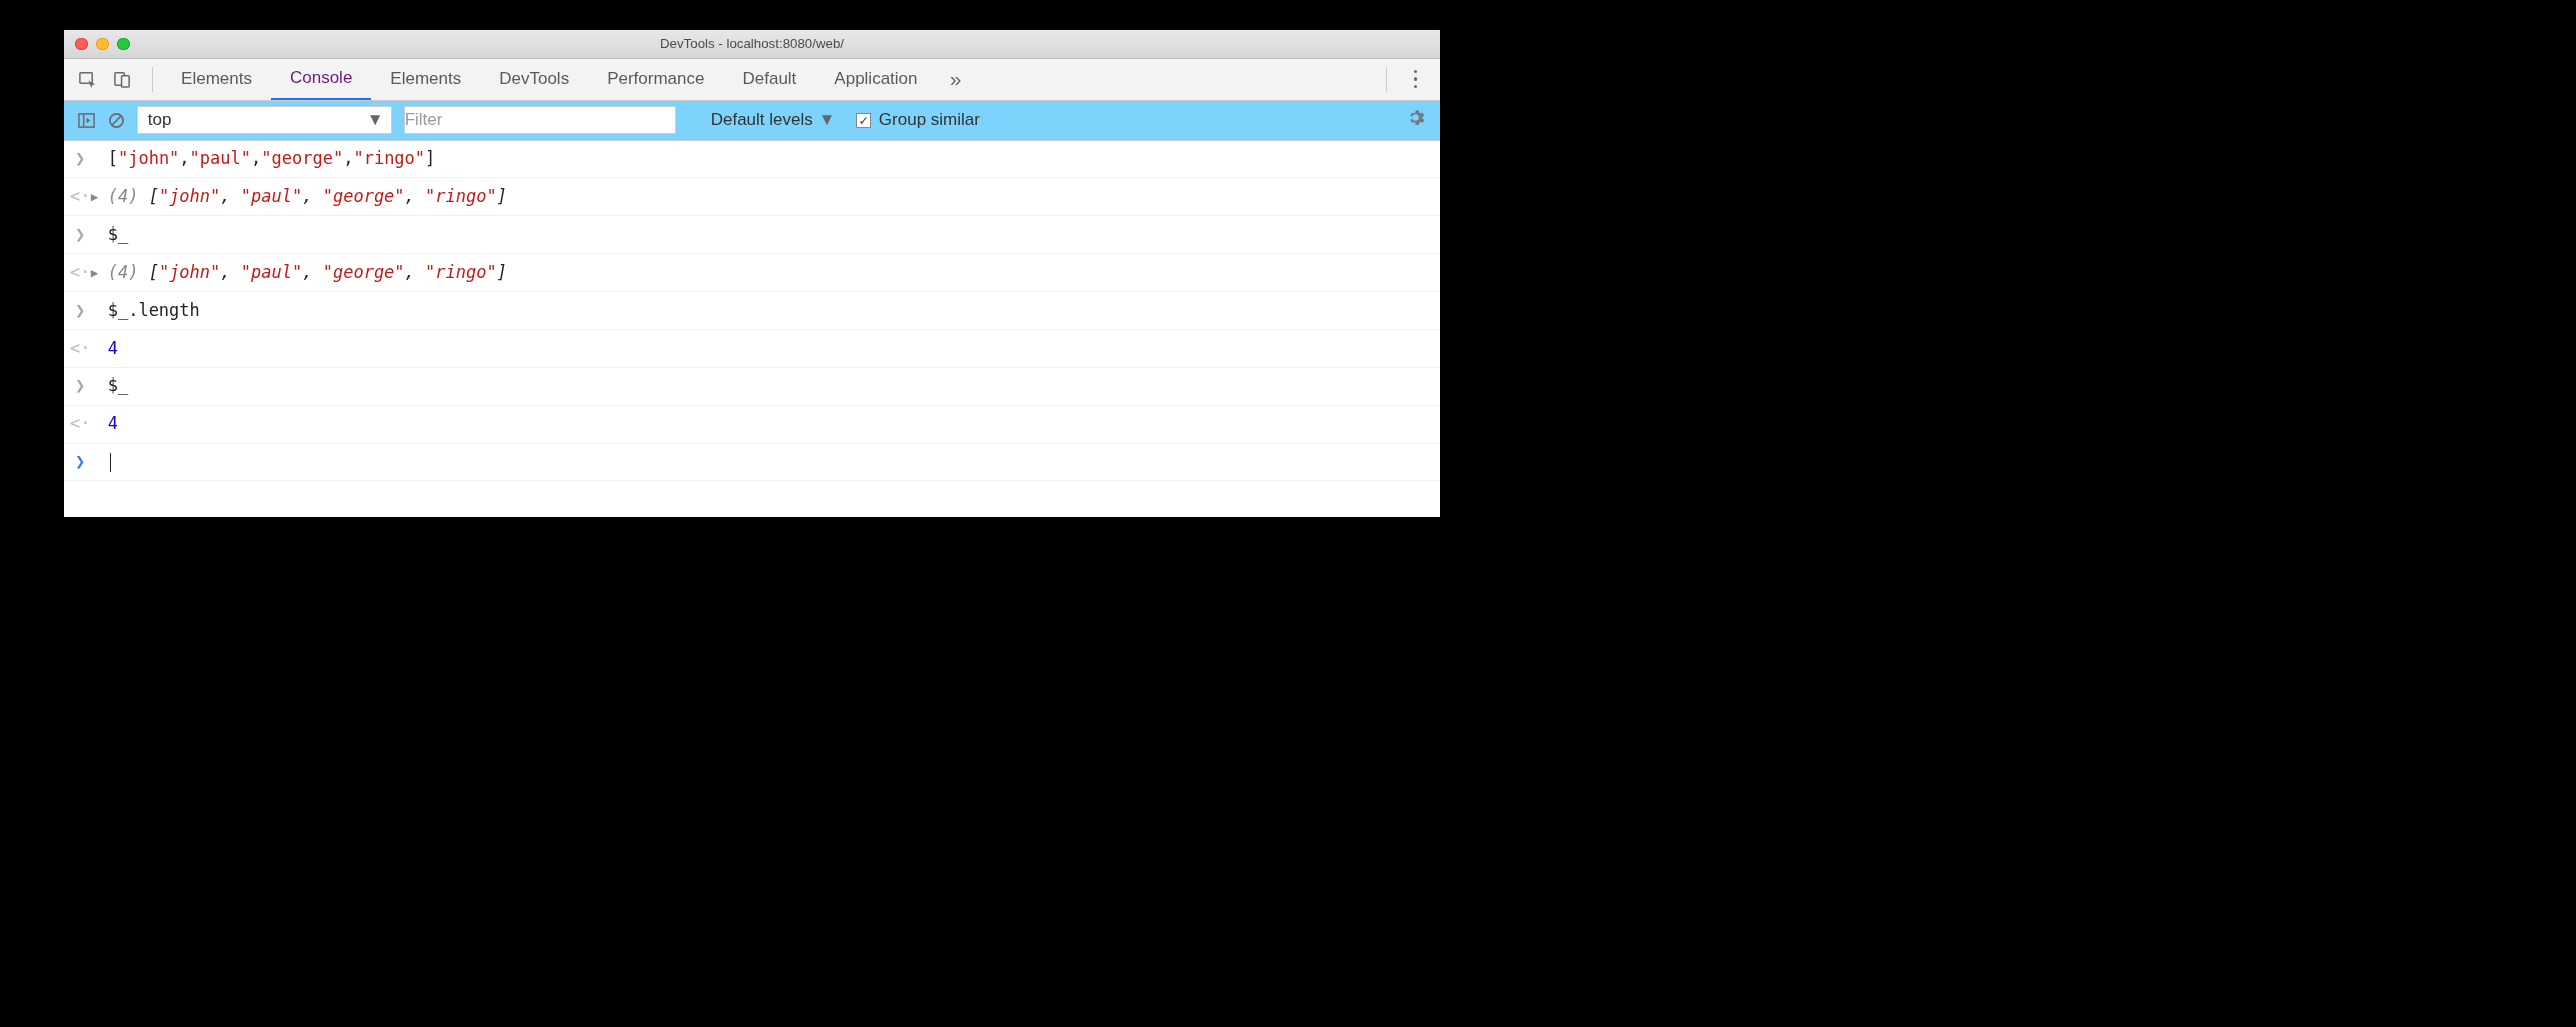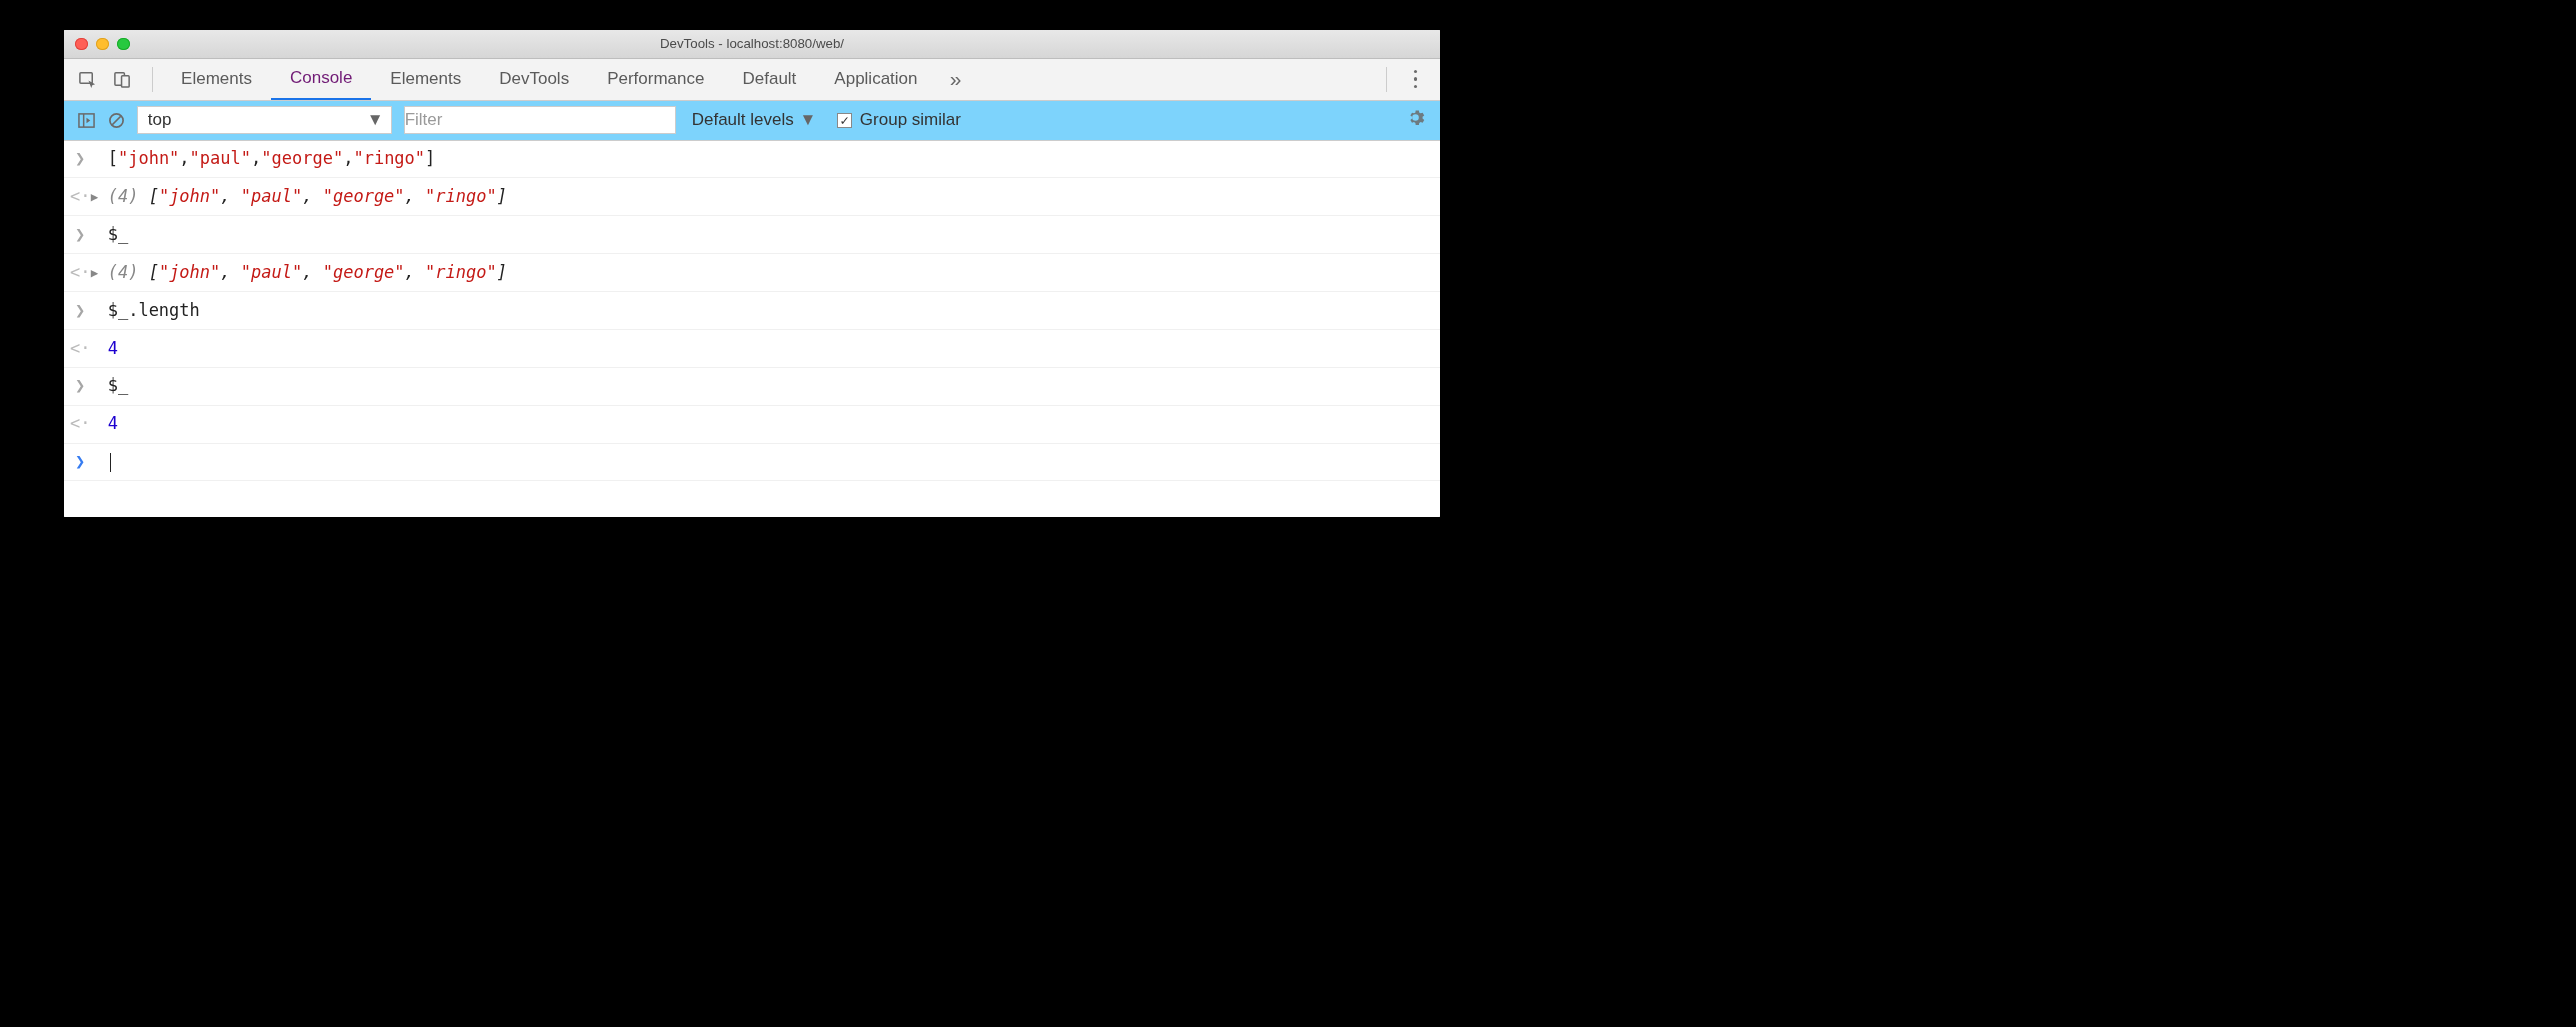--- a/index.html
+++ b/index.html
@@ -80,21 +80,21 @@
     cursor:pointer;
   }
   .filter-input {
     margin-left:11.4px;
     height:28.5px; width:272px;
     border:1px solid #ccc; background:#fff;
     font-size:17px; padding:0 0; color:#333;
     outline:none;
   }
   .filter-input::placeholder { color:#9a9a9a; }
-  .levels { margin-left:16px; display:flex; align-items:center; gap:5.7px; cursor:pointer; color:#333;}
+  .levels { margin-left:35px; display:flex; align-items:center; gap:5.7px; cursor:pointer; color:#333;}
   .group { margin-left:21px; display:flex; align-items:center; gap:7.6px; color:#333;}
   .chk { width:15px; height:15px; border:1px solid #888; background:#fff; display:inline-flex; align-items:center; justify-content:center; font-size:12.4px; color:#333;}
   .gear { margin-left:auto; cursor:pointer; color:#6a6a6a; padding:0 7.6px; font-size:19px;}
   
   .body {
     flex:1 1 auto;
     overflow:auto;
     font-family: Menlo, Consolas, monospace;
     font-size:17px;
     background:#fff;

